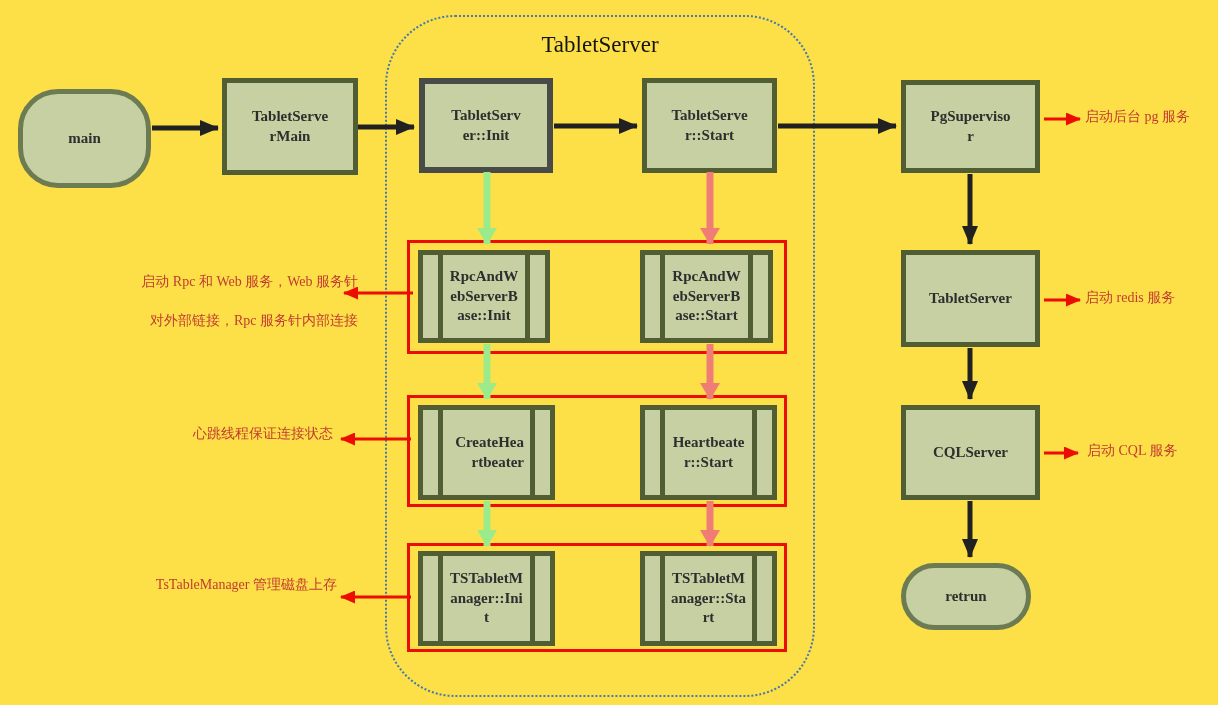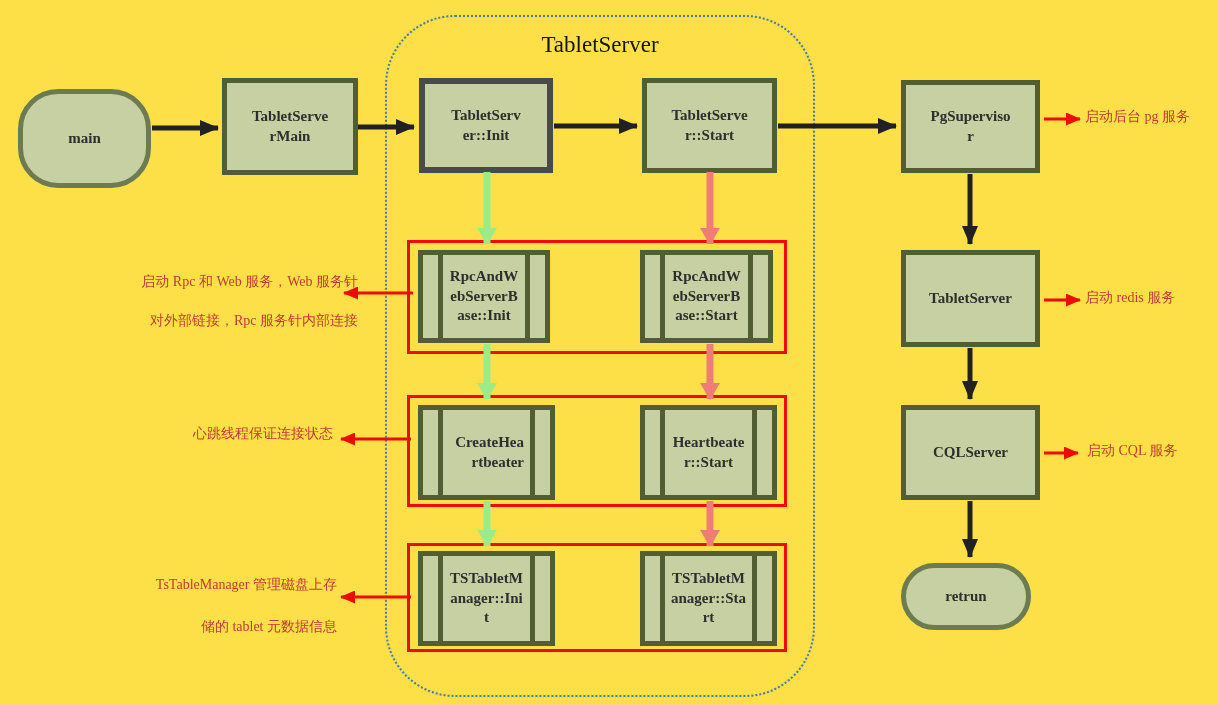--- a/index.html
+++ b/index.html
@@ -122,21 +122,20 @@
 
   <div class="anno anno-l1">
     <div>启动 Rpc 和 Web 服务，Web 服务针</div>
     <div>对外部链接，Rpc 服务针内部连接</div>
   </div>
   <div class="anno anno-l2">
     <div>心跳线程保证连接状态</div>
   </div>
   <div class="anno anno-l3">
     <div>TsTableManager 管理磁盘上存</div>
-    <div>储的 tablet 元数据信息</div>
   </div>
   <div class="anno anno-r1">启动后台 pg 服务</div>
   <div class="anno anno-r2">启动 redis 服务</div>
   <div class="anno anno-r3">启动 CQL 服务</div>
 
   <svg class="arrows" viewBox="0 0 1218 705" xmlns="http://www.w3.org/2000/svg">
     <defs>
       <marker id="mblk" markerUnits="userSpaceOnUse" markerWidth="20" markerHeight="16" refX="18" refY="8" orient="auto">
         <path d="M0,0 L19,8 L0,16 z" fill="#212121"></path>
       </marker>

